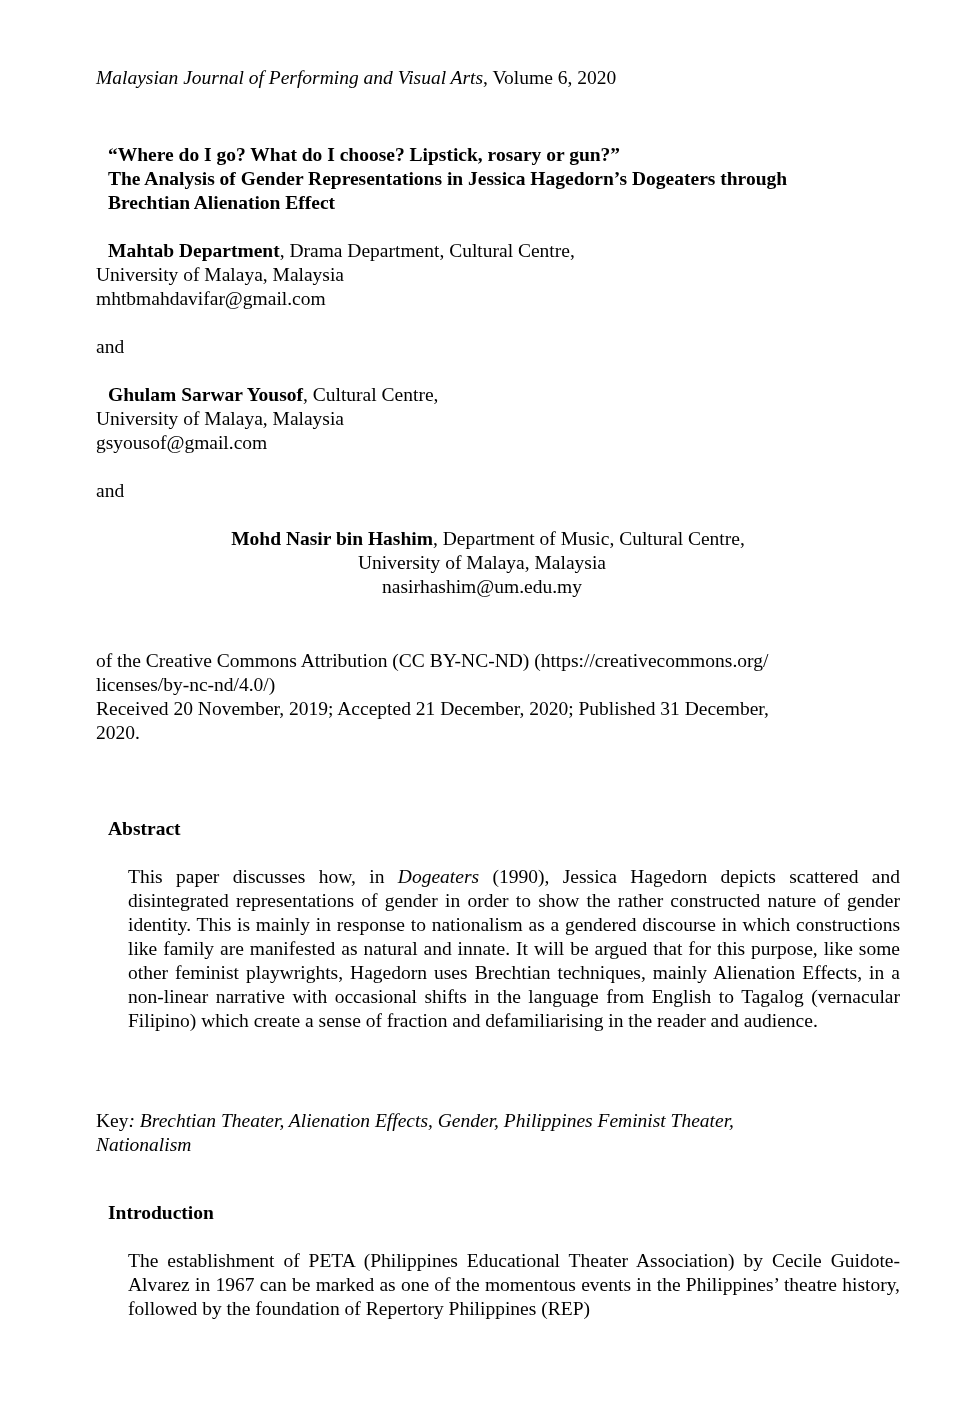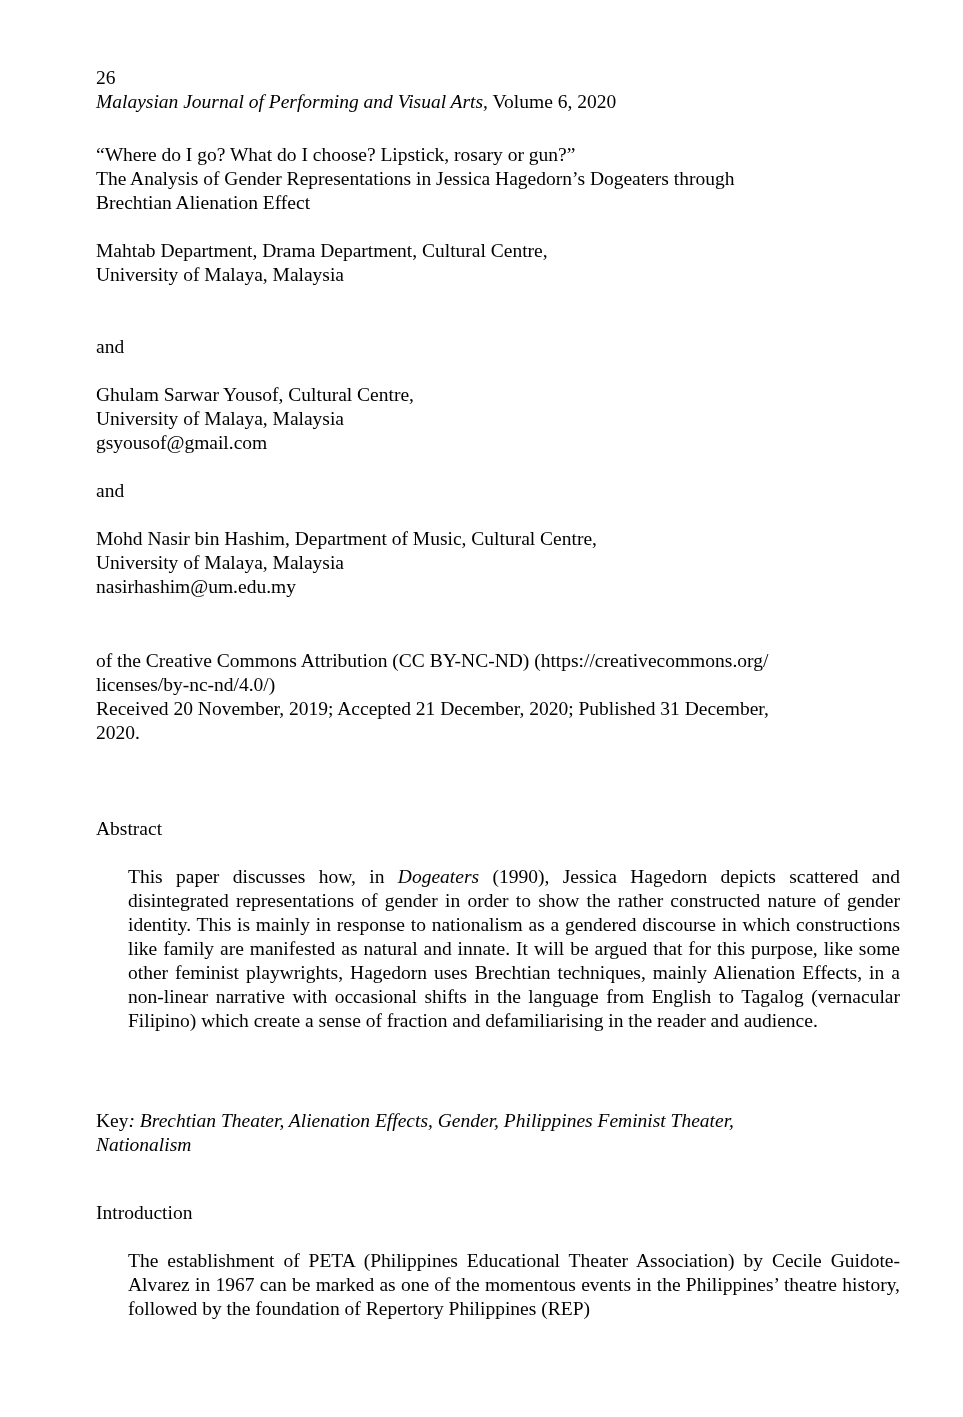--- a/index.html
+++ b/index.html
@@ -1,57 +1,57 @@
 <!DOCTYPE html>
 <html><head>
 <meta charset="utf-8">
 <style>
   html, body { margin: 0; padding: 0; background: #ffffff; }
   body { width: 963px; height: 1417px; position: relative; overflow: hidden;
          font-family: "Liberation Serif", "DejaVu Serif", serif; color: #000; }
   .page { position: absolute; left: 96px; top: 66px; width: 772px; font-size: 19.5px; line-height: 24px; }
   .line { white-space: nowrap; }
-  .bold { font-weight: normal; }
+  .bold { font-weight: bold; margin-left: 12px; }
   .ital { font-style: italic; }
   .just { text-align: justify; text-align-last: left; margin-left: 32px; }
   .blk { position: absolute; left: 0; width: 772px; }
   p { margin: 0; }
 </style>
 </head>
 <body>
 
 <div class="page">
 
   <div class="blk" style="top:0px;">
-    <div class="line">26</div>
     <div class="line"><span class="ital">Malaysian Journal of Performing and Visual Arts</span><span>, Volume 6, 2020</span></div>
   </div>
 
   <div class="blk bold" style="top:77px;">
     <div class="line">“Where do I go? What do I choose? Lipstick, rosary or gun?”</div>
     <div class="line">The Analysis of Gender Representations in Jessica Hagedorn’s Dogeaters through</div>
     <div class="line">Brechtian Alienation Effect</div>
   </div>
 
   <div class="blk" style="top:173px;">
     <div class="line"><span class="bold">Mahtab Department</span><span>, Drama Department, Cultural Centre,</span></div>
     <div class="line">University of Malaya, Malaysia</div>
+    <div class="line">mhtbmahdavifar@gmail.com</div>
   </div>
 
   <div class="blk line" style="top:269px;">and</div>
 
   <div class="blk" style="top:317px;">
     <div class="line"><span class="bold">Ghulam Sarwar Yousof</span><span>, Cultural Centre,</span></div>
     <div class="line">University of Malaya, Malaysia</div>
     <div class="line">gsyousof@gmail.com</div>
   </div>
 
   <div class="blk line" style="top:413px;">and</div>
 
-  <div class="blk" style="top:461px;">
+  <div class="blk" style="top:461px;text-align:center;">
     <div class="line"><span class="bold">Mohd Nasir bin Hashim</span><span>, Department of Music, Cultural Centre,</span></div>
     <div class="line">University of Malaya, Malaysia</div>
     <div class="line">nasirhashim@um.edu.my</div>
   </div>
 
   <div class="blk" style="top:583px;">
     <div class="line">of the Creative Commons Attribution (CC BY-NC-ND) (https://creativecommons.org/</div>
     <div class="line">licenses/by-nc-nd/4.0/)</div>
     <div class="line">Received 20 November, 2019; Accepted 21 December, 2020; Published 31 December,</div>
     <div class="line">2020.</div>

